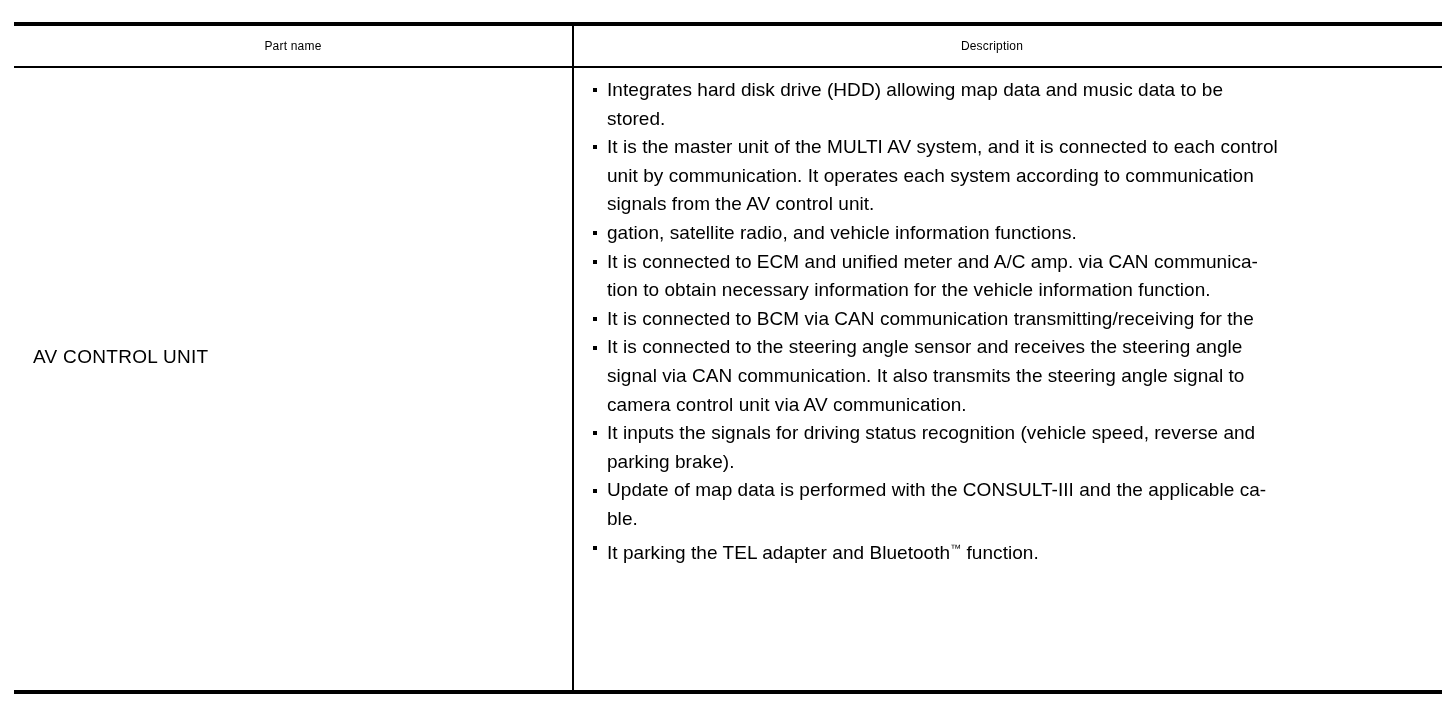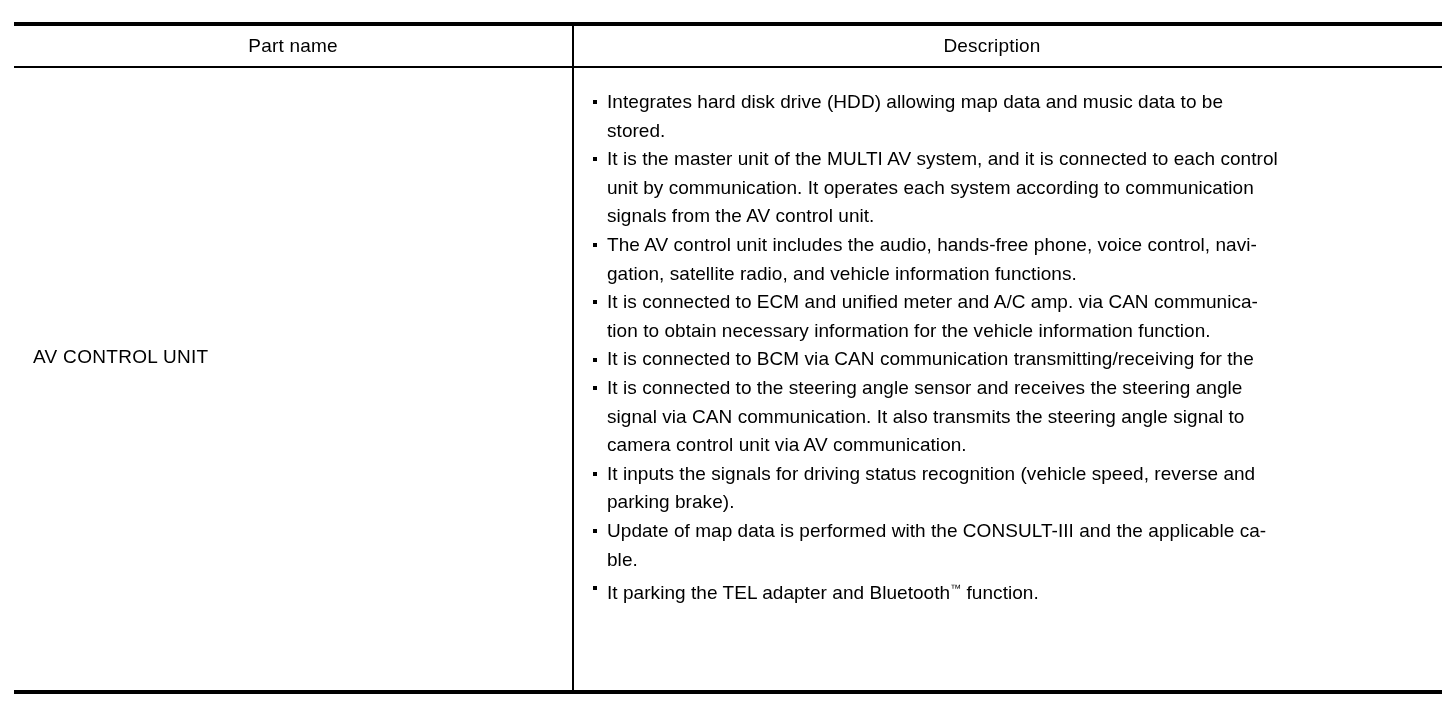--- a/index.html
+++ b/index.html
@@ -59,21 +59,21 @@
     top: 4px;
     width: 100%;
     height: 40px;
   }
   .th {
     position: absolute;
     top: 0;
     height: 40px;
     line-height: 40px;
     text-align: center;
-    font-size: 19px;
+    font-size: 12px;
     letter-spacing: 0.2px;
     white-space: nowrap;
   }
   .th-part { left: 0px;   width: 558px; }
   .th-desc { left: 544px; width: 868px; }
 
   
   .body-row {
     position: absolute;
     left: 0;
@@ -97,21 +97,21 @@
     letter-spacing: 0.3px;
     white-space: nowrap;
   }
 
   .cell-desc {
     position: absolute;
     left: 560px;
     top: 0;
     width: 868px;
     height: 557px;
-    padding-top: 20px;
+    padding-top: 8px;
     box-sizing: border-box;
   }
 
   .bullet-list {
     list-style: none;
     margin: 0;
     padding: 0;
   }
   .bullet-item {
     position: relative;
@@ -173,21 +173,20 @@
 
           <li class="bullet-item">
             <span class="dot"></span>
             <span class="bullet-line">It is the master unit of the MULTI AV system, and it is connected to each control</span>
             <span class="bullet-line">unit by communication. It operates each system according to communication</span>
             <span class="bullet-line">signals from the AV control unit.</span>
           </li>
 
           <li class="bullet-item">
             <span class="dot"></span>
-            <span class="bullet-line">The AV control unit includes the audio, hands-free phone, voice control, navi-</span>
             <span class="bullet-line">gation, satellite radio, and vehicle information functions.</span>
           </li>
 
           <li class="bullet-item">
             <span class="dot"></span>
             <span class="bullet-line">It is connected to ECM and unified meter and A/C amp. via CAN communica-</span>
             <span class="bullet-line">tion to obtain necessary information for the vehicle information function.</span>
           </li>
 
           <li class="bullet-item">

